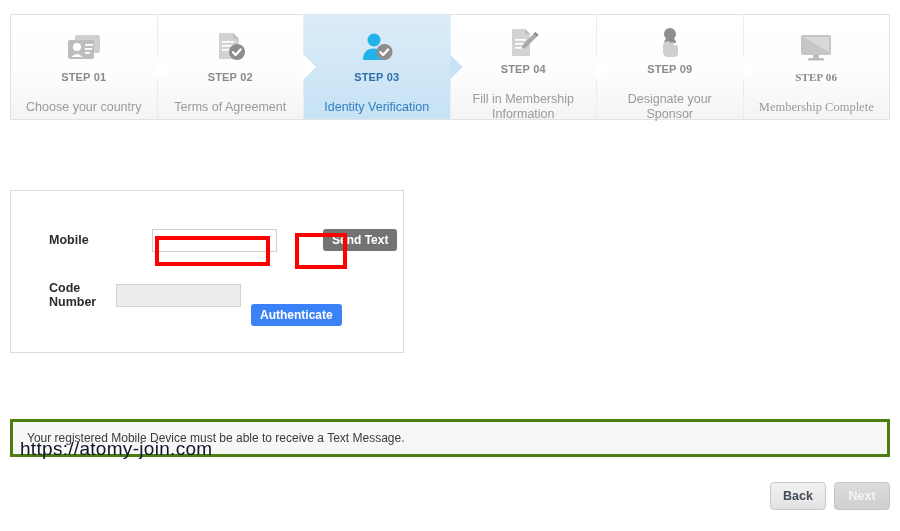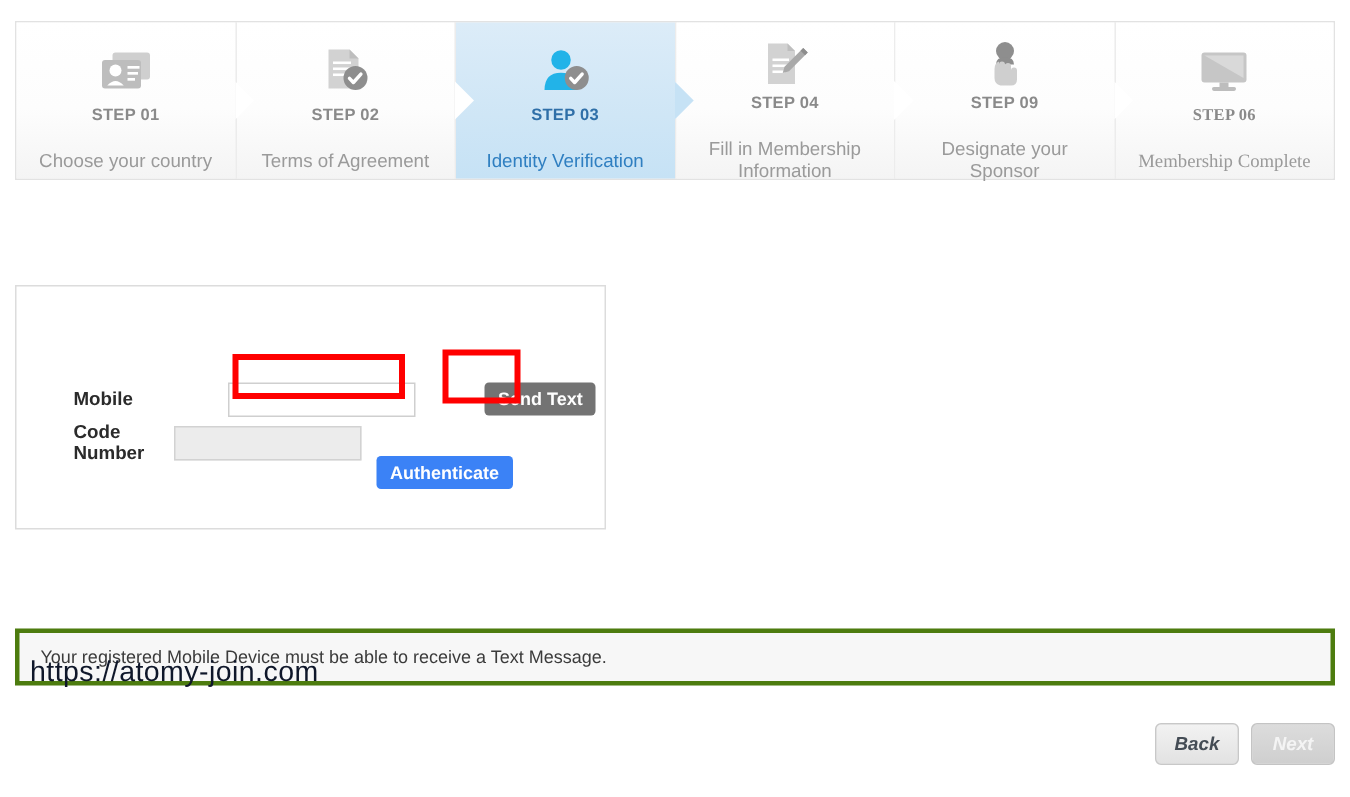--- a/index.html
+++ b/index.html
@@ -115,21 +115,21 @@
     box-sizing: border-box;
   }
   .form-row {
     position: absolute;
     left: 0;
     width: 100%;
     height: 26px;
     display: flex;
     align-items: center;
   }
-  #row-mobile { top: 62px; gap: 36px; }
+  #row-mobile { top: 36px; gap: 36px; }
   #row-code   { top: 91px; }
 
   .field-label {
     width: 105px;
     padding-left: 38px;
     box-sizing: border-box;
     font-size: 12.5px;
     font-weight: bold;
     color: #2b2b2b;
   }
@@ -220,21 +220,20 @@
   .nav-btn {
     width: 56px;
     height: 28px;
     border: 1px solid #c8c8c8;
     border-radius: 4px;
     font-family: "Liberation Sans", sans-serif;
     font-size: 12.5px;
     font-weight: bold;
     cursor: pointer;
     background: linear-gradient(180deg, #f2f2f2 0%, #e2e2e2 100%);
-    font-style: italic;
   }
   #back-button { color: #444c55; }
   #next-button {
     color: #f4f4f4;
     background: linear-gradient(180deg, #dcdcdc 0%, #cfcfcf 100%);
     border-color: #c4c4c4;
   }
 </style>
 </head>
 <body>

